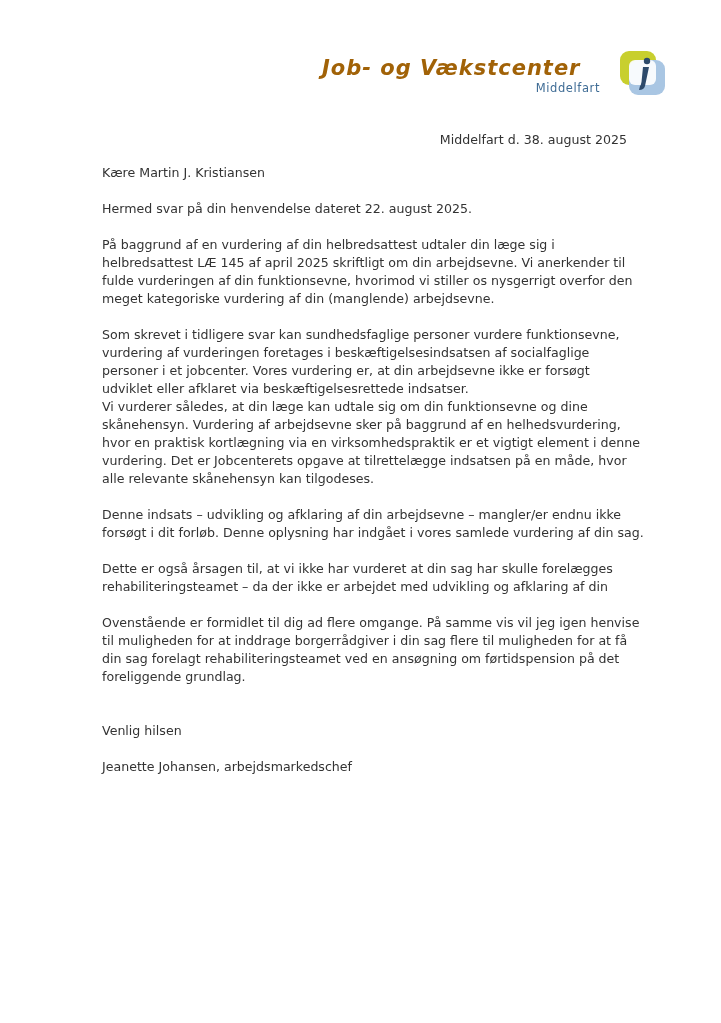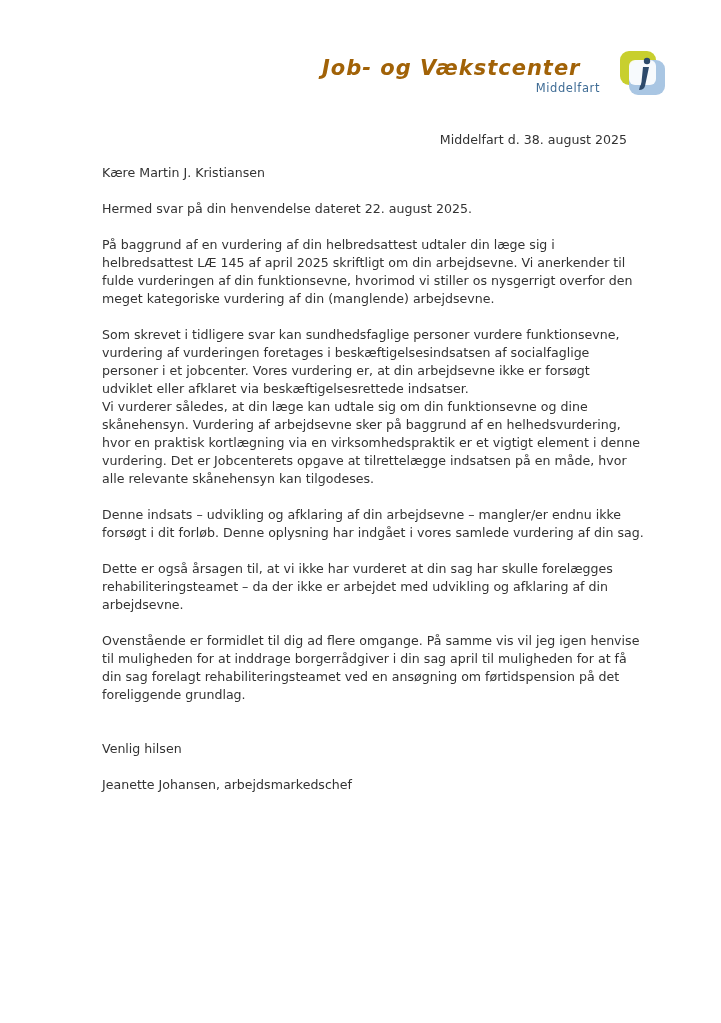--- a/index.html
+++ b/index.html
@@ -122,26 +122,25 @@
   </p>
 
   <p>
     <span class="ln">Denne indsats – udvikling og afklaring af din arbejdsevne – mangler/er endnu ikke</span>
     <span class="ln">forsøgt i dit forløb. Denne oplysning har indgået i vores samlede vurdering af din sag.</span>
   </p>
 
   <p>
     <span class="ln">Dette er også årsagen til, at vi ikke har vurderet at din sag har skulle forelægges</span>
     <span class="ln">rehabiliteringsteamet – da der ikke er arbejdet med udvikling og afklaring af din</span>
-    <span class="ln">arbejdsevne.</span>
   </p>
 
   <p>
     <span class="ln">Ovenstående er formidlet til dig ad flere omgange. På samme vis vil jeg igen henvise</span>
-    <span class="ln">til muligheden for at inddrage borgerrådgiver i din sag april til muligheden for at få</span>
+    <span class="ln">til muligheden for at inddrage borgerrådgiver i din sag flere til muligheden for at få</span>
     <span class="ln">din sag forelagt rehabiliteringsteamet ved en ansøgning om førtidspension på det</span>
     <span class="ln">foreliggende grundlag.</span>
   </p>
 
   <p class="gap-extra">Venlig hilsen</p>
 
   <p>Jeanette Johansen, arbejdsmarkedschef</p>
 </div>
 
 </body></html>

